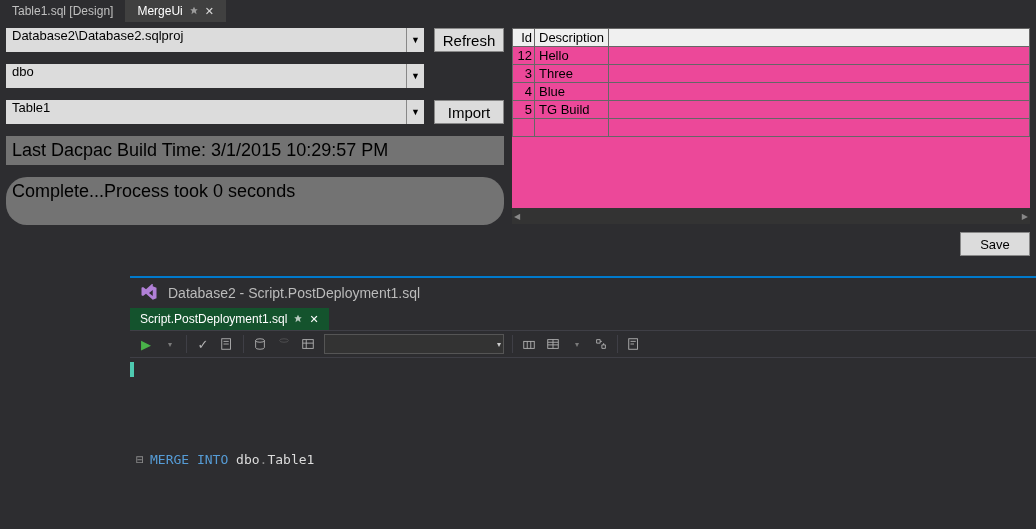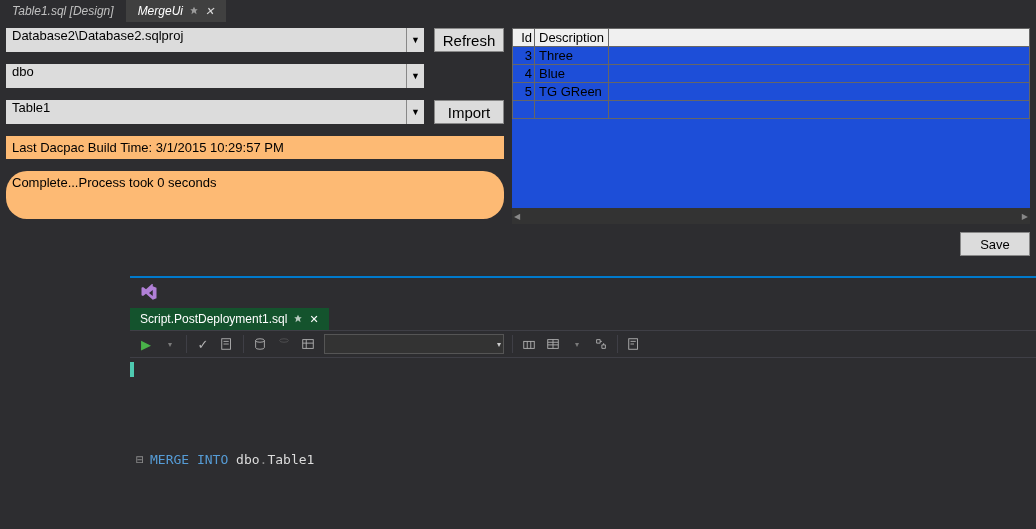--- a/index.html
+++ b/index.html
@@ -18,21 +18,20 @@
   background: #2d2d30;
 }
 .tab {
   padding: 3px 12px;
   font-size: 12px;
   color: #c0c0c0;
   cursor: pointer;
   display: flex;
   align-items: center;
   gap: 6px;
-  font-style: italic;
 }
 .tab.active {
   background: #404040;
   color: #fff;
 }
 .tab .pin { width: 10px; height: 10px; opacity: 0.8; }
 .tab .close { font-size: 11px; opacity: 0.8; }
 .top-area {
   display: flex;
   padding: 6px 6px 0 6px;
@@ -64,30 +63,30 @@
   background: #dcdcdc;
   color: #000;
   border: 1px solid #888;
   font-size: 15px;
   cursor: pointer;
   display: flex;
   align-items: center;
   justify-content: center;
 }
 .info-box {
-  background: #fdba74;
+  background: #737373;
   color: #000;
   padding: 4px 6px;
-  font-size: 13px;
+  font-size: 18px;
   margin-bottom: 12px;
   min-height: 22px;
 }
 .info-box.tall { min-height: 48px; border-radius: 21px; }
 .grid-wrap {
-  background: #1d4ed8;
+  background: #ec4899;
   height: 196px;
   position: relative;
   border: none;
 }
 .grid {
   border-collapse: collapse;
   width: 100%;
   font-size: 13px;
   color: #000;
 }
@@ -226,32 +225,37 @@
   <div class="right-col">
     <div class="grid-wrap">
       <table class="grid">
         <tbody>
             <tr>
           <th class="id-col">Id</th>
           <th class="desc-col">Description</th>
           <th></th>
         </tr>
         <tr>
+          <td class="id-col">12</td>
+          <td class="desc-col">Hello</td>
+          <td></td>
+        </tr>
+        <tr>
           <td class="id-col">3</td>
           <td class="desc-col">Three</td>
           <td></td>
         </tr>
         <tr>
           <td class="id-col">4</td>
           <td class="desc-col">Blue</td>
           <td></td>
         </tr>
         <tr>
           <td class="id-col">5</td>
-          <td class="desc-col">TG GReen</td>
+          <td class="desc-col">TG Build</td>
           <td></td>
         </tr>
         <tr>
           <td class="id-col"></td>
           <td class="desc-col"></td>
           <td></td>
         </tr>
       </tbody>
         </table>
       <div class="grid-scroll">
@@ -265,20 +269,21 @@
       </div>
     </div>
   </div>
 </div>
 
 <div class="editor-win">
   <div class="editor-titlebar">
     <svg class="vs-logo" viewBox="0 0 24 24">
         <path fill="#b180d7" d="M17 3l5 2v14l-5 2-9-8-4 3-2-1V5l2-1 4 3 9-8zm0 5l-5 4 5 4V8z"></path>
       </svg>
+    <span>Database2 - Script.PostDeployment1.sql</span>
   </div>
   <div class="editor-tabs">
     <div class="editor-tab">
       <span>Script.PostDeployment1.sql</span>
       <svg width="10" height="10" viewBox="0 0 16 16">
           <path fill="#fff" d="M8 1l2 4h4l-3 3 1 5-4-3-4 3 1-5-3-3h4z" opacity="0.7"></path>
         </svg>
       <span style="font-size:11px">✕</span>
     </div>
   </div>

